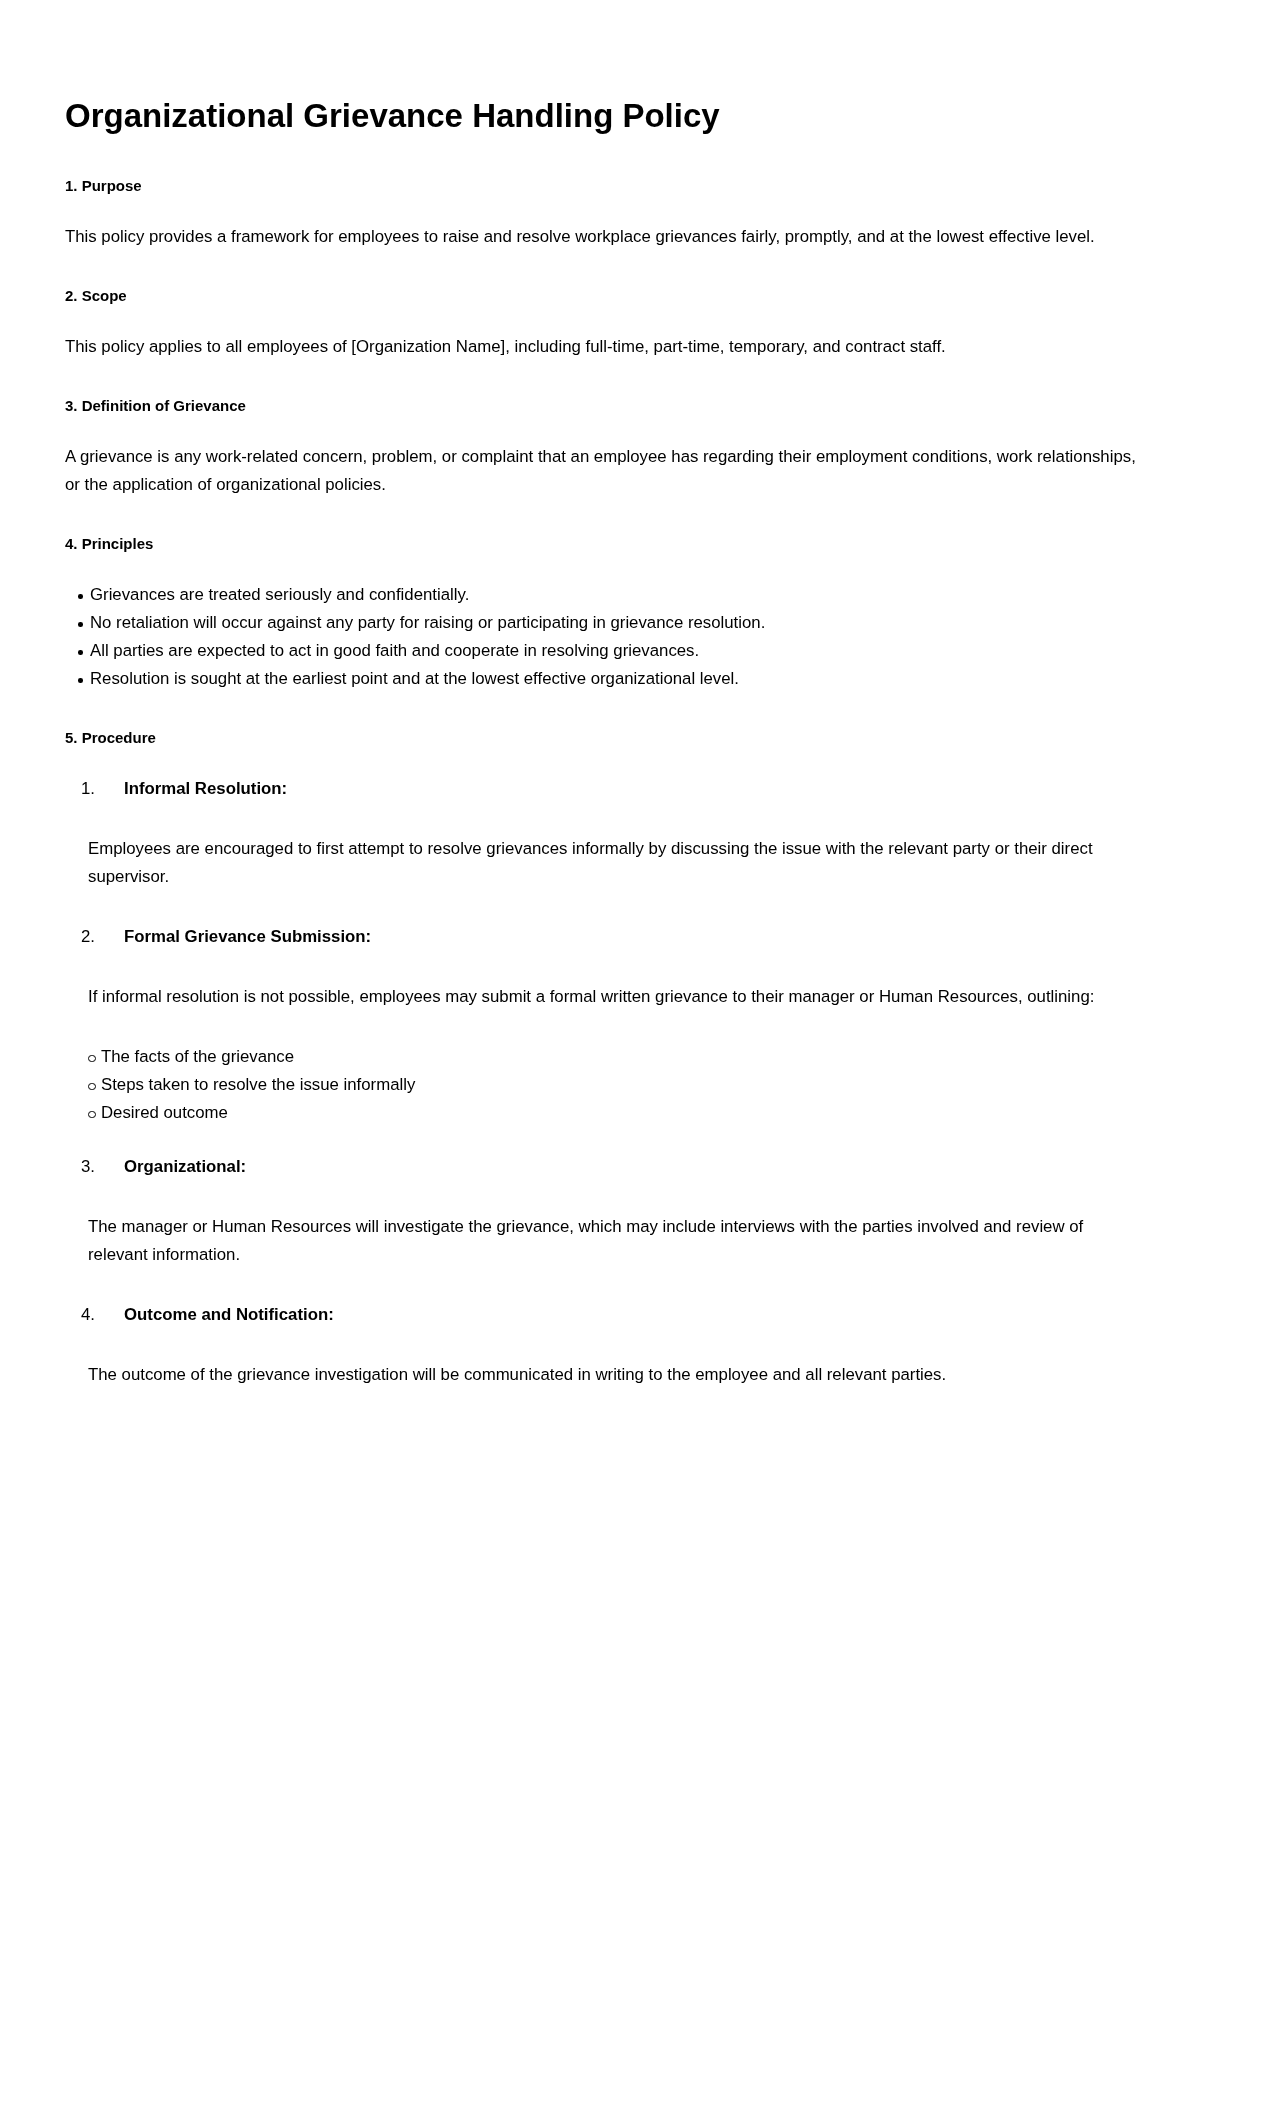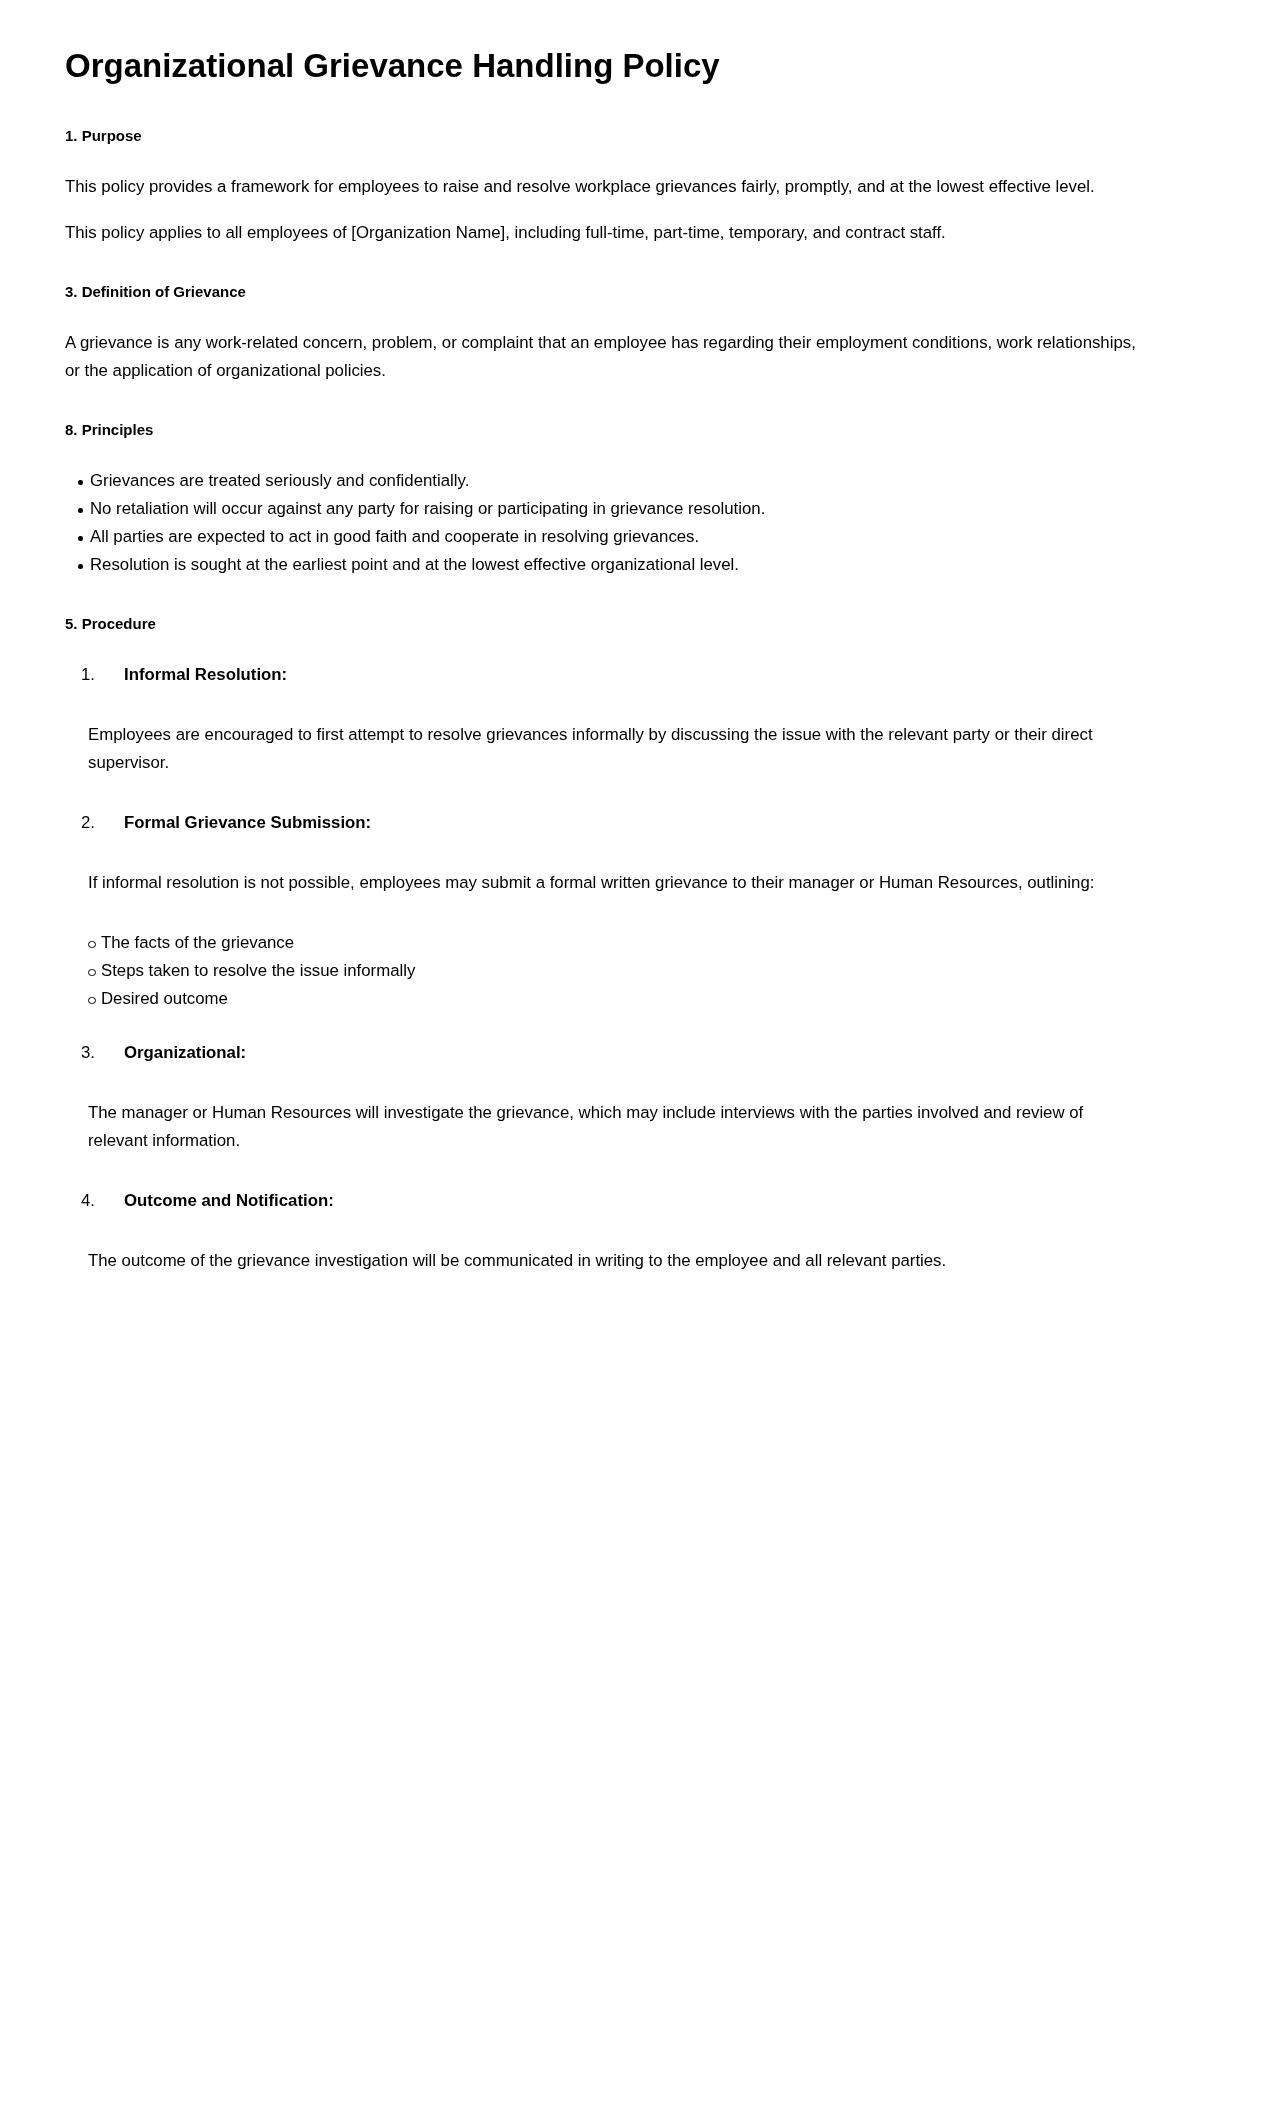--- a/index.html
+++ b/index.html
@@ -10,21 +10,21 @@
     color: #000000;
     font-family: "Liberation Sans", "DejaVu Sans", sans-serif;
     font-size: 16.8px;
     line-height: 28px;
     overflow: hidden;
   }
   .page {
     width: 1263px;
     min-height: 2120px;
     background: #ffffff;
-    padding: 46px 118px 40px 65px;
+    padding: 96px 118px 40px 65px;
   }
   h1.doc-title {
     font-size: 33px;
     line-height: 40px;
     font-weight: bold;
     letter-spacing: 0;
     margin: 0 0 37px 0;
   }
   h3.sec-heading {
     font-size: 15px;
@@ -89,26 +89,27 @@
 </head>
 <body>
 
 <div class="page">
 
   <h1 class="doc-title">Organizational Grievance Handling Policy</h1>
 
   <h3 class="sec-heading">1. Purpose</h3>
   <p class="body-p">This policy provides a framework for employees to raise and resolve workplace grievances fairly, promptly, and at the lowest effective level.</p>
 
+  <h3 class="sec-heading">2. Scope</h3>
   <p class="body-p">This policy applies to all employees of [Organization Name], including full-time, part-time, temporary, and contract staff.</p>
 
   <h3 class="sec-heading">3. Definition of Grievance</h3>
   <p class="body-p">A grievance is any work-related concern, problem, or complaint that an employee has regarding their employment conditions, work relationships, or the application of organizational policies.</p>
 
-  <h3 class="sec-heading">8. Principles</h3>
+  <h3 class="sec-heading">4. Principles</h3>
   <ul class="bullet-list">
     <li>Grievances are treated seriously and confidentially.</li>
     <li>No retaliation will occur against any party for raising or participating in grievance resolution.</li>
     <li>All parties are expected to act in good faith and cooperate in resolving grievances.</li>
     <li>Resolution is sought at the earliest point and at the lowest effective organizational level.</li>
   </ul>
 
   <h3 class="sec-heading">5. Procedure</h3>
 
   <div class="steps">

